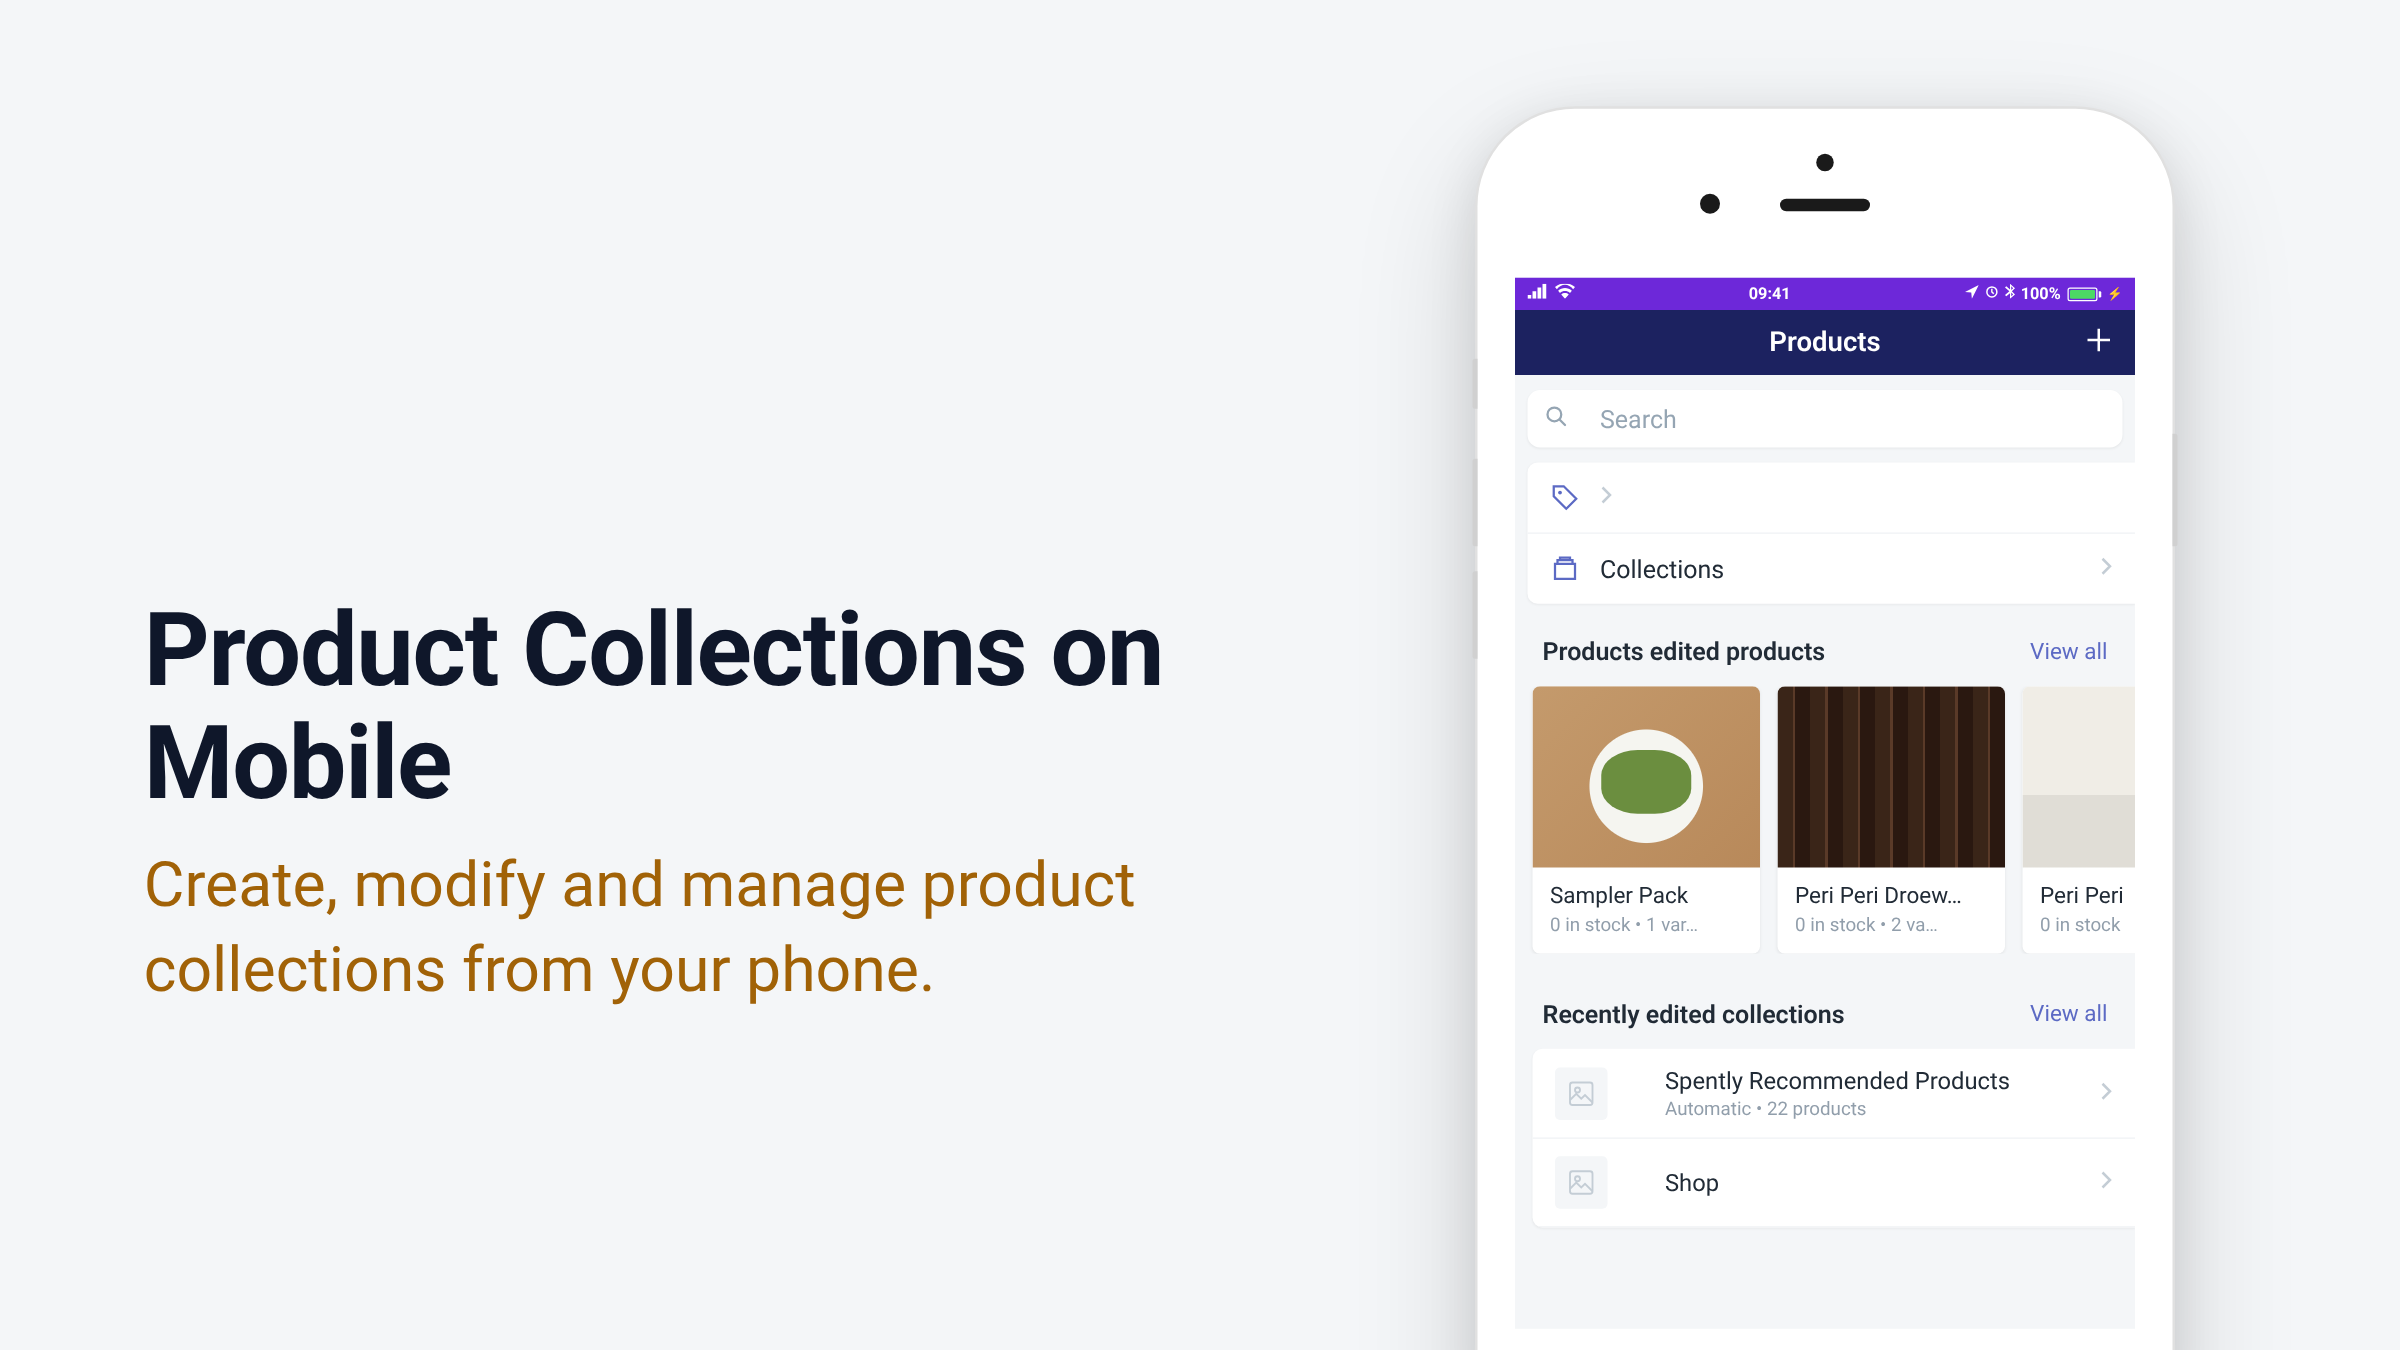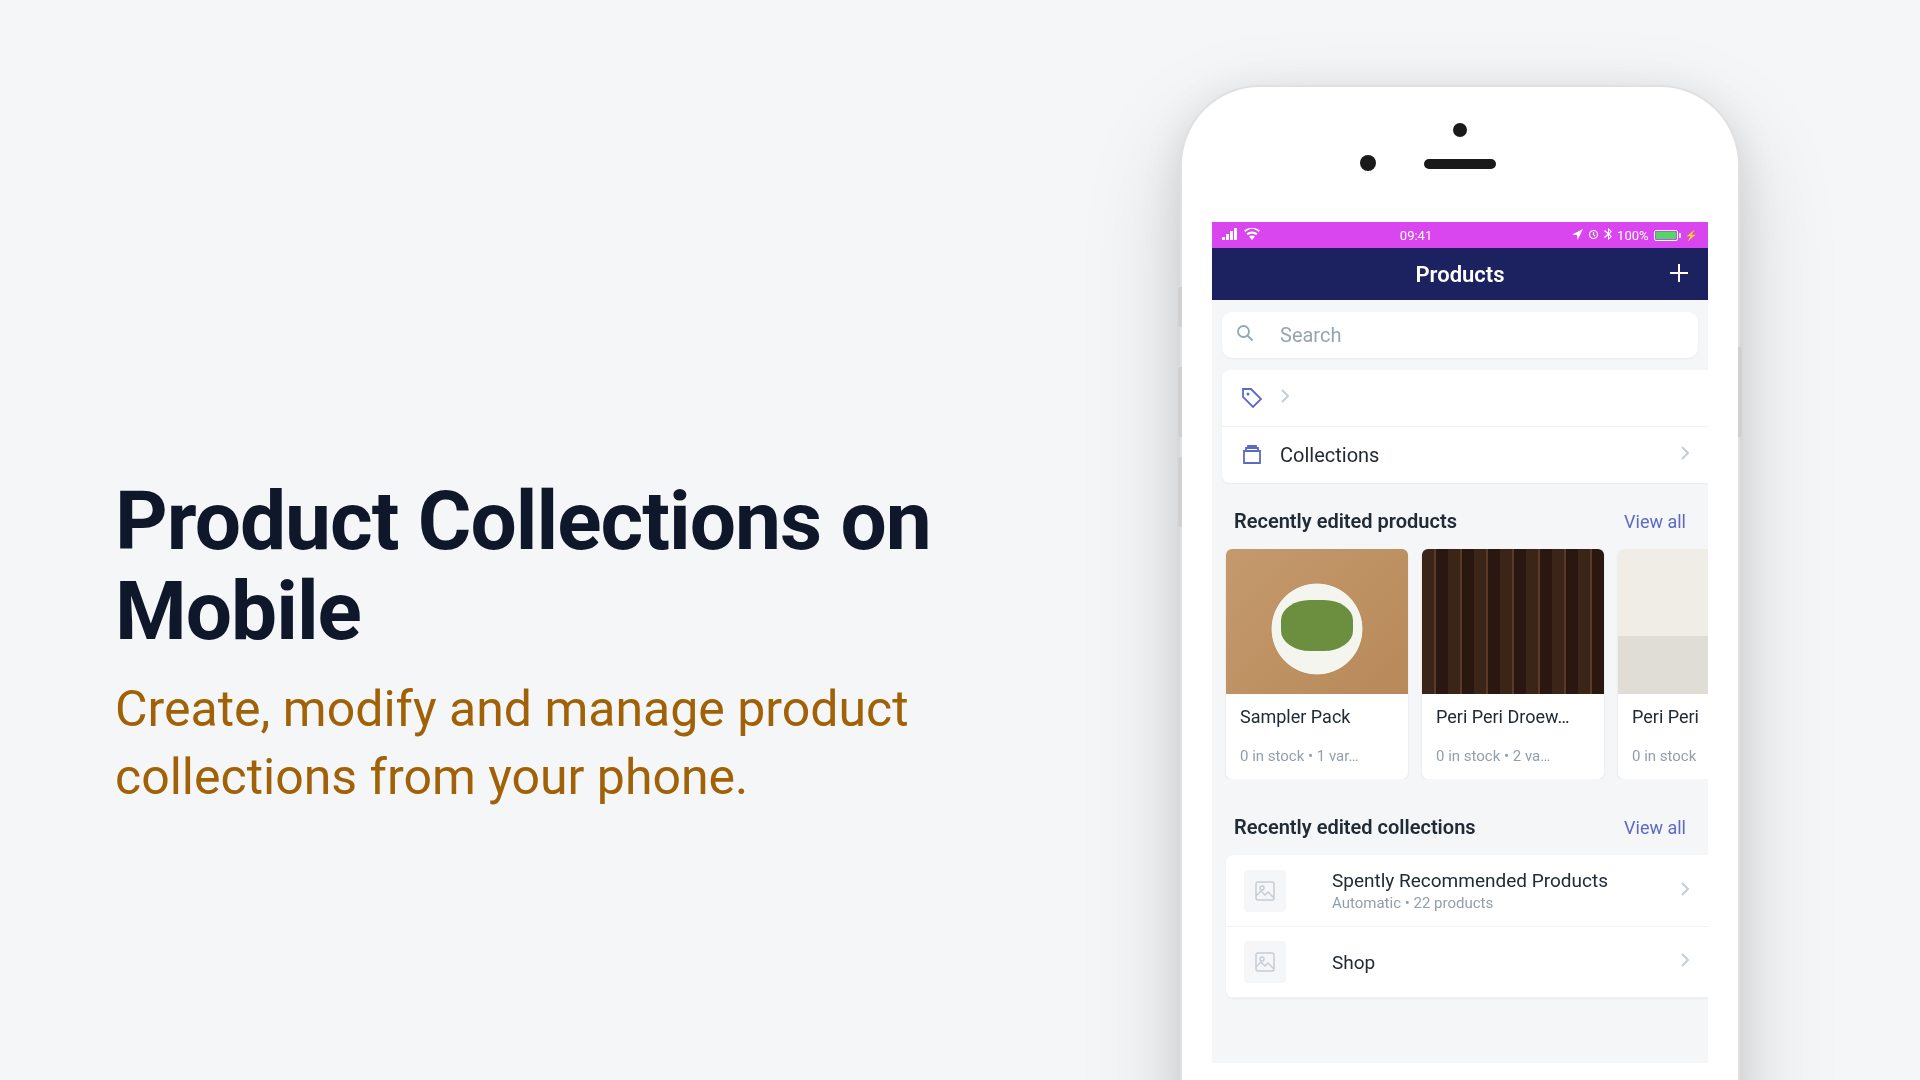--- a/index.html
+++ b/index.html
@@ -111,29 +111,29 @@
       top: 135px;
       left: 30px;
       right: 30px;
       bottom: 120px;
       background: #f4f6f8;
       overflow: hidden;
     }
     
     
     .status-bar {
-      background: #d946ef;
+      background: #6d28d9;
       height: 26px;
       display: flex;
       align-items: center;
       justify-content: space-between;
       padding: 0 10px;
       color: white;
       font-size: 13px;
-      font-weight: 400;
+      font-weight: 700;
     }
     .status-left, .status-right {
       display: flex;
       align-items: center;
       gap: 4px;
     }
     .status-right {
       gap: 5px;
     }
     .battery {
@@ -283,21 +283,21 @@
     .product-image {
       width: 100%;
       height: 145px;
     }
     .product-info {
       padding: 12px 14px 14px;
     }
     .product-name {
       font-size: 18px;
       color: #212b36;
-      margin-bottom: 20px;
+      margin-bottom: 4px;
       white-space: nowrap;
       overflow: hidden;
       text-overflow: ellipsis;
     }
     .product-meta {
       font-size: 15px;
       color: #919eab;
       white-space: nowrap;
       overflow: hidden;
       text-overflow: ellipsis;
@@ -509,21 +509,21 @@
           <span class="chevron">
             <svg width="10" height="16" viewBox="0 0 10 16">
                 <path fill="none" stroke="#c4cdd5" stroke-width="2" d="M2 2l6 6-6 6"></path>
               </svg>
           </span>
         </div>
       </div>
 
       <div class="section">
         <div class="section-header">
-          <div class="section-title">Recently edited products</div>
+          <div class="section-title">Products edited products</div>
           <div class="view-all">View all</div>
         </div>
         <div class="product-scroll">
           <div class="product-card">
             <div class="product-image img-1"></div>
             <div class="product-info">
               <div class="product-name">Sampler Pack</div>
               <div class="product-meta">0 in stock  •  1 var…</div>
             </div>
           </div>

